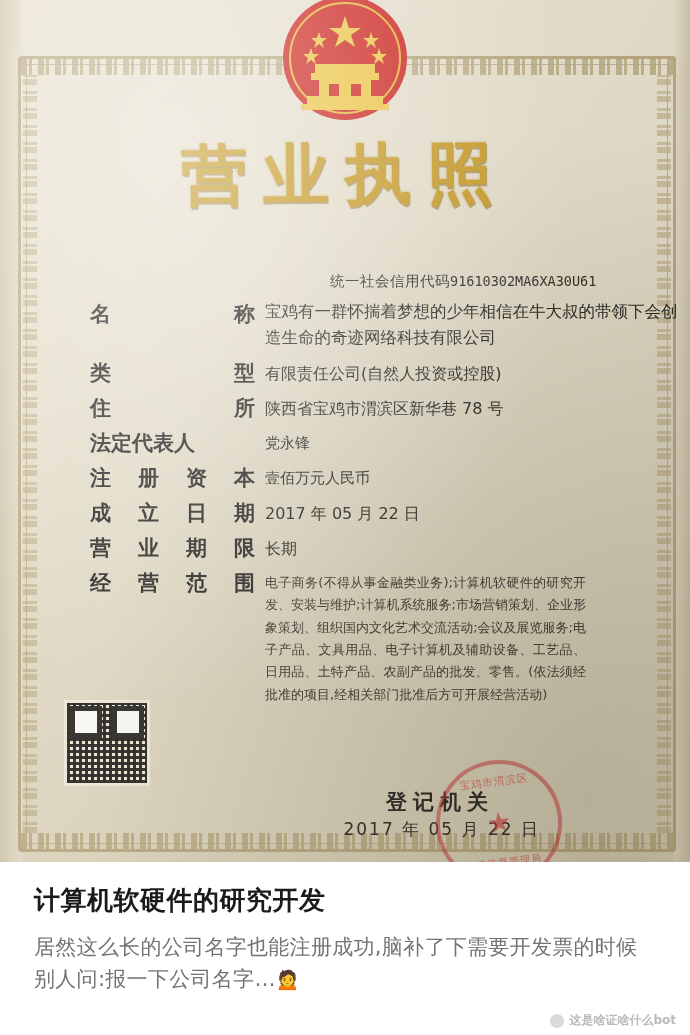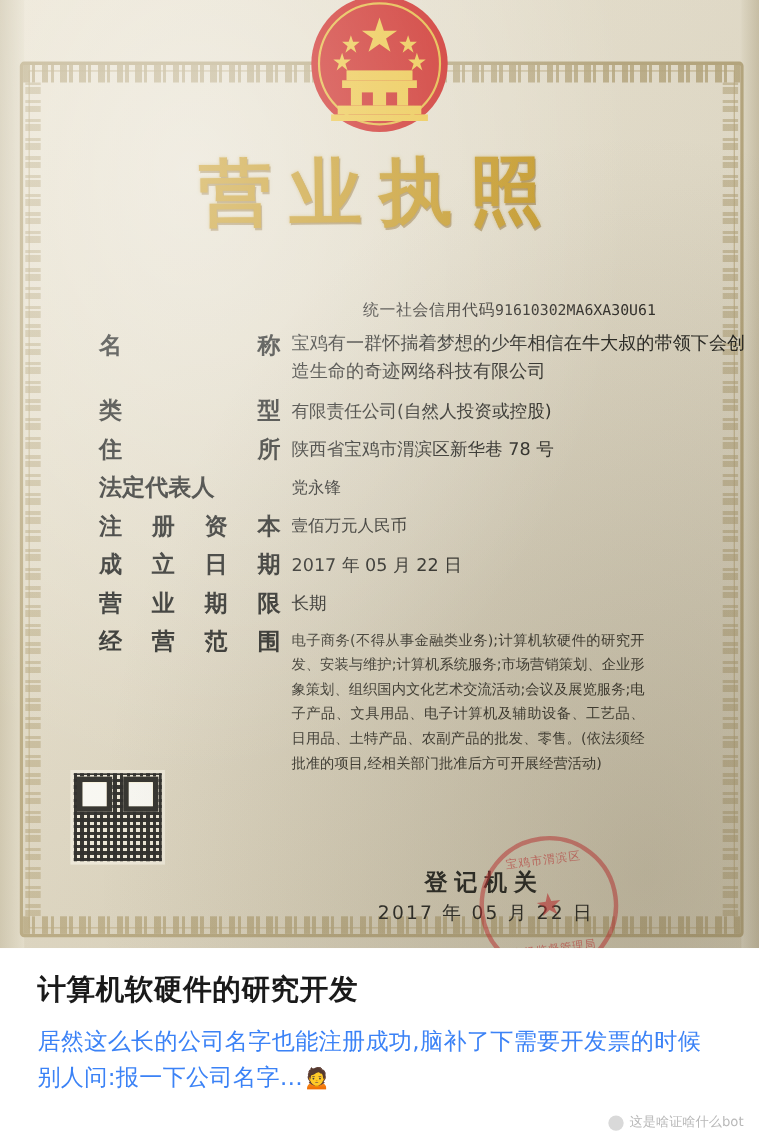--- a/index.html
+++ b/index.html
@@ -209,32 +209,33 @@
     font-size:26px;
     font-weight:700;
     color:#1a1a1a;
     line-height:1.25;
     font-family:"DejaVu Sans","Liberation Sans",sans-serif;
     letter-spacing:.5px;
   }
   .cap-body{
     margin-top:14px;
     font-size:21px;
-    color:#3b82f6;
+    color:#737373;
     line-height:1.55;
     font-family:"DejaVu Sans","Liberation Sans",sans-serif;
     letter-spacing:.3px;
   }
   .cap-emoji{ font-size:20px; }
 
   .watermark{
     position:absolute; right:14px; bottom:6px;
     display:flex; align-items:center; gap:5px;
     font-size:12px; color:#b9b9b9;
     font-family:"DejaVu Sans","Liberation Sans",sans-serif;
+    font-weight:bold;
   }
   .wm-logo{
     width:14px;height:14px;border-radius:50%;
     background:#d9d9d9; display:inline-block;
   }
 </style>
 </head>
 <body>
 
 <div class="page">

